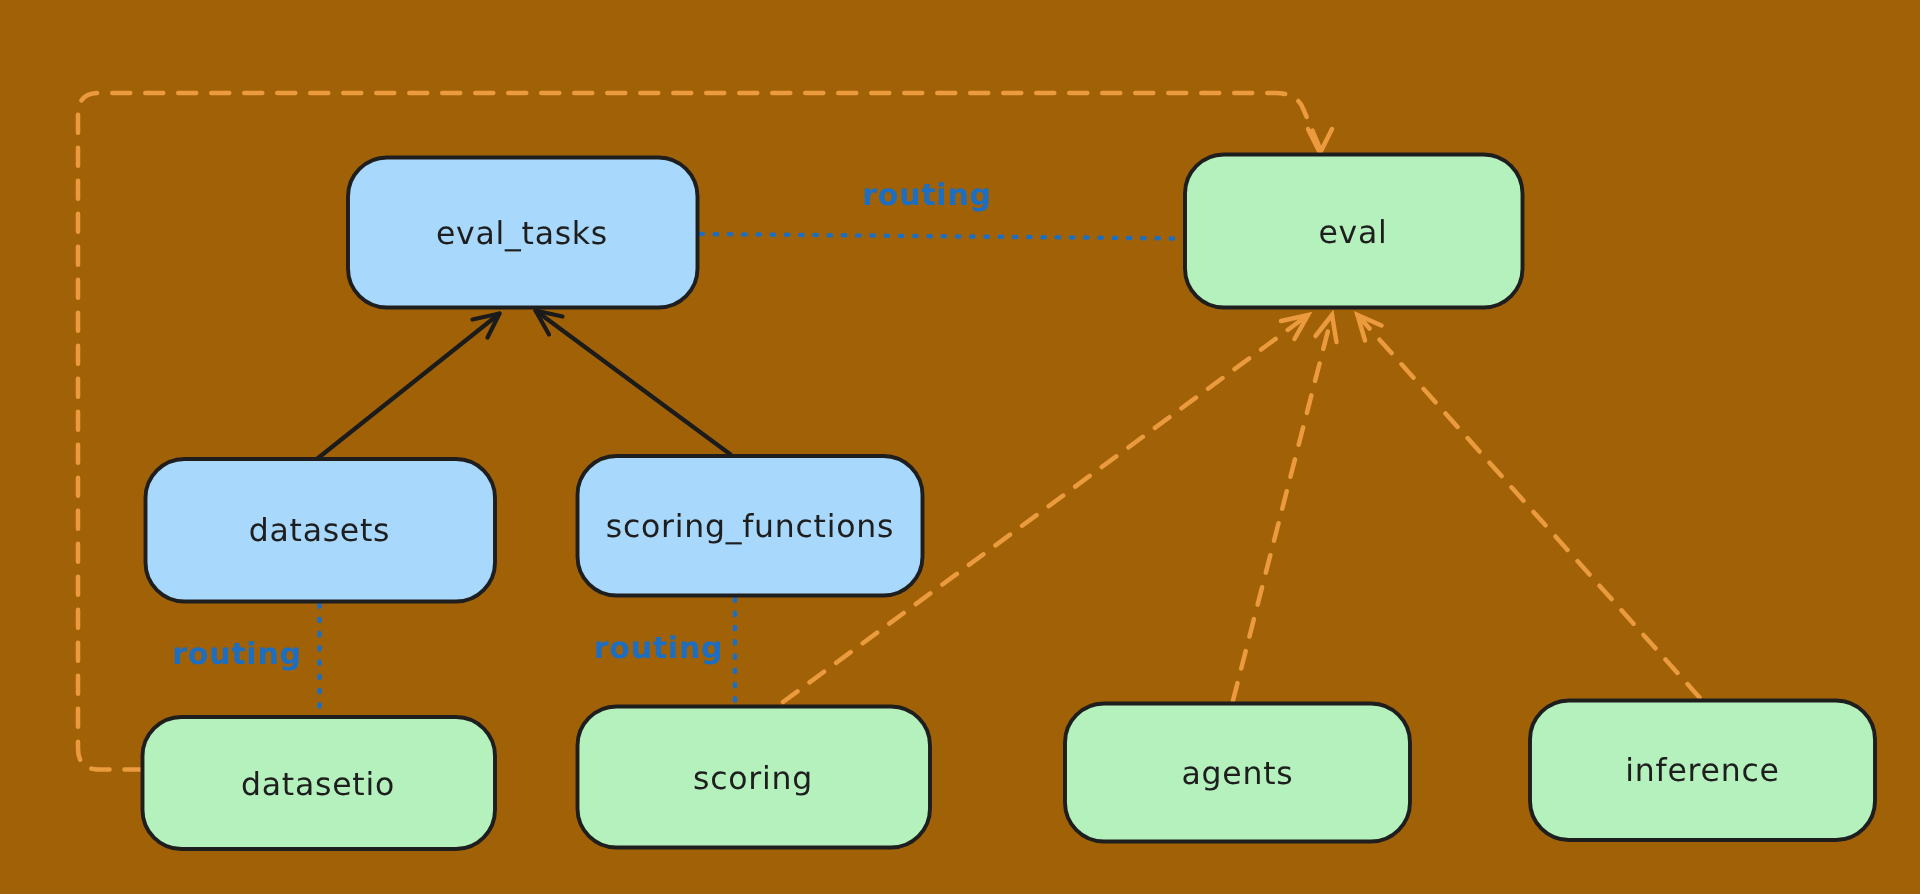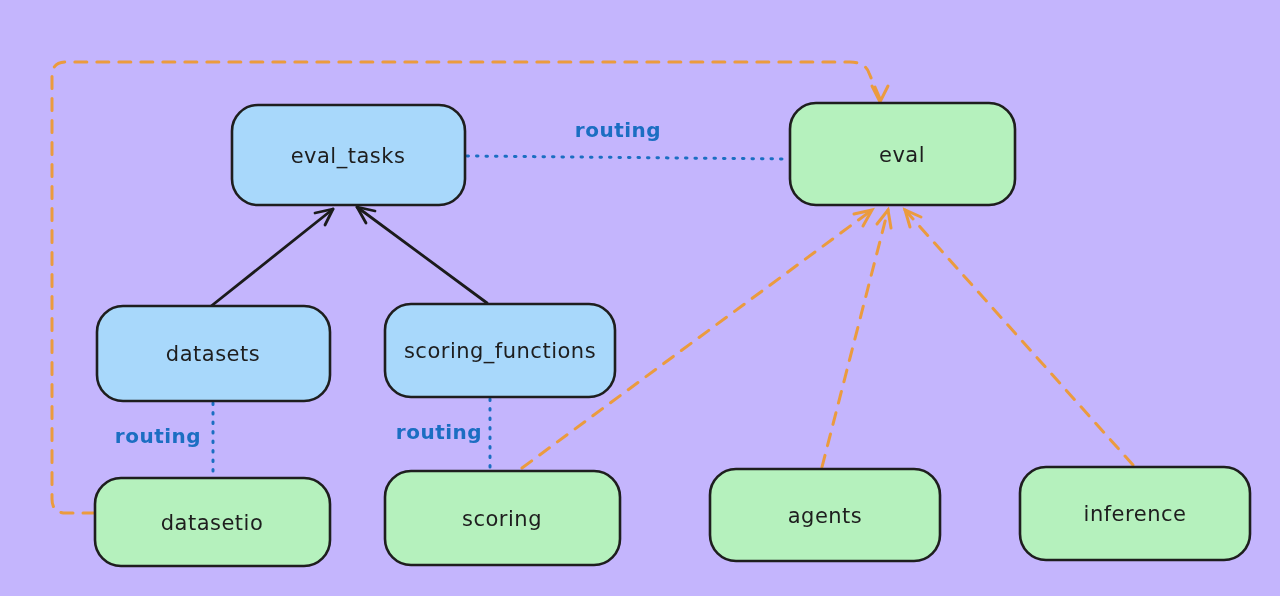--- a/index.html
+++ b/index.html
@@ -7,21 +7,21 @@
     padding: 0;
     background: #ffffff;
     width: 1280px;
     height: 596px;
     overflow: hidden;
   }
   .canvas {
     position: relative;
     width: 1280px;
     height: 596px;
-    background: #c4b5fd;
+    background: #a16207;
   }
   svg {
     font-family: "DejaVu Sans", sans-serif;
   }
   .node-rect {
     stroke: #1e1e1e;
     stroke-width: 2.6;
     stroke-linejoin: round;
   }
   .node-blue  { fill: #a8d8fb; }

